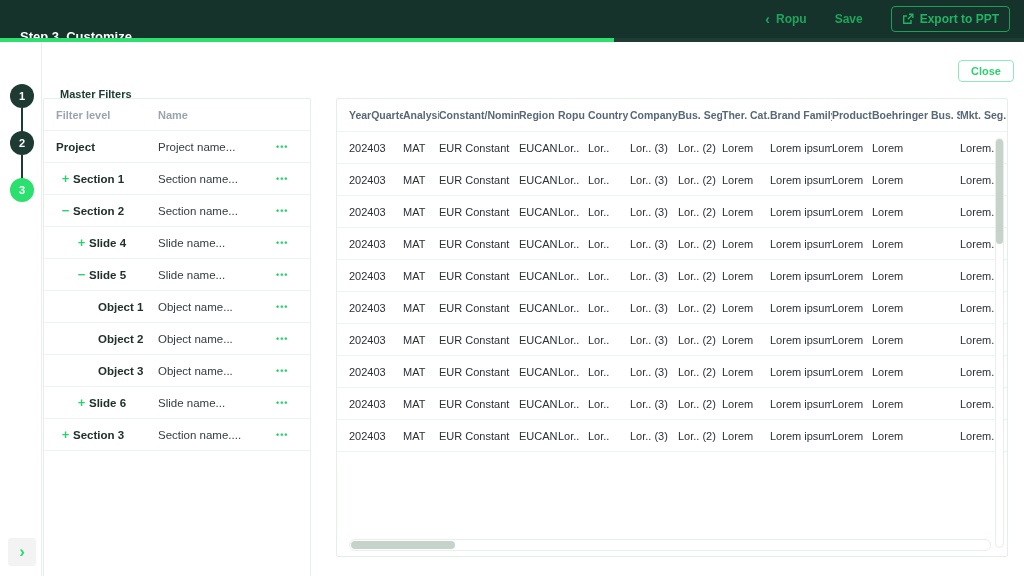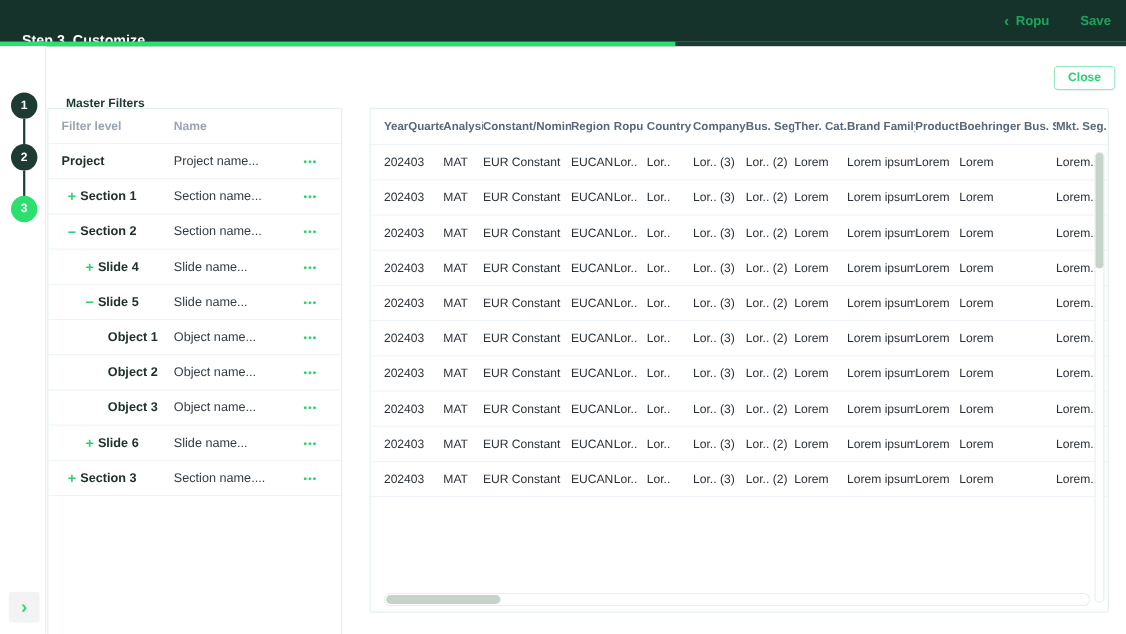--- a/index.html
+++ b/index.html
@@ -92,20 +92,28 @@
 <div class="topbar">
   <span class="step-label">Step 3. Customize</span>
   <div class="topbar-right">
     <span class="tb-link">
       <span class="tb-chevron">‹</span>
       <span>Ropu</span>
     </span>
     <span class="tb-link">
       <span>Save</span>
     </span>
+    <span class="export-btn">
+      <svg width="12" height="12" viewBox="0 0 12 12" fill="none" stroke="#21b364" stroke-width="1.4">
+        <path d="M9 7v3.3H1.7V3H5"></path>
+          <path d="M7 1.2h3.8V5"></path>
+          <path d="M10.6 1.4 5.8 6.2"></path>
+      </svg>
+      <span>Export to PPT</span>
+    </span>
   </div>
 </div>
 <div class="progress-strip">
   <div class="progress-fill" style="width:60%"></div>
 </div>
 
 <div class="rail">
   <div class="step-line" style="top:66px; height:25px;"></div>
   <div class="step-line" style="top:113px; height:25px;"></div>
   <div class="step-circle step-dark" style="top:42px;">1</div>

